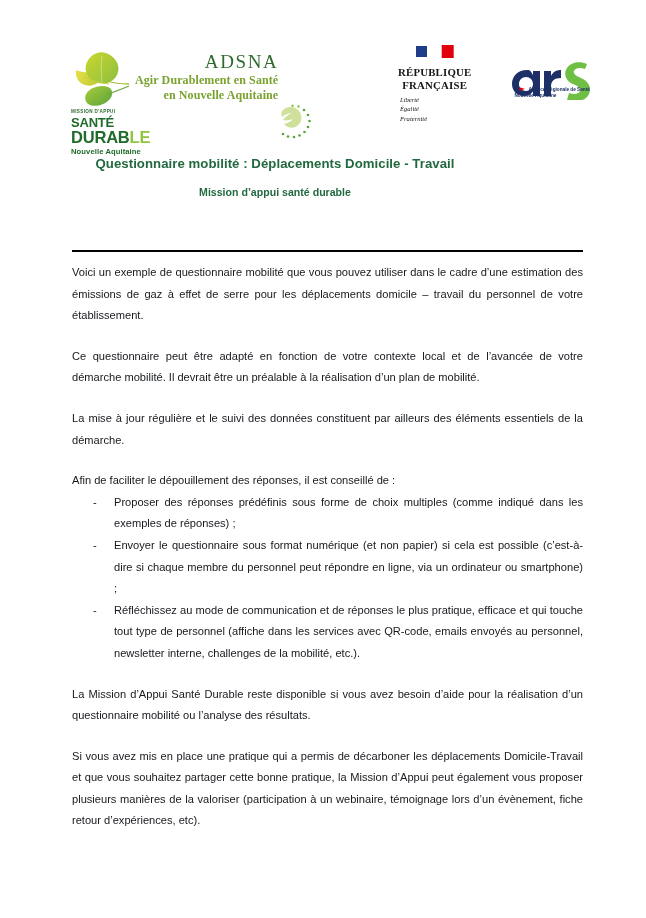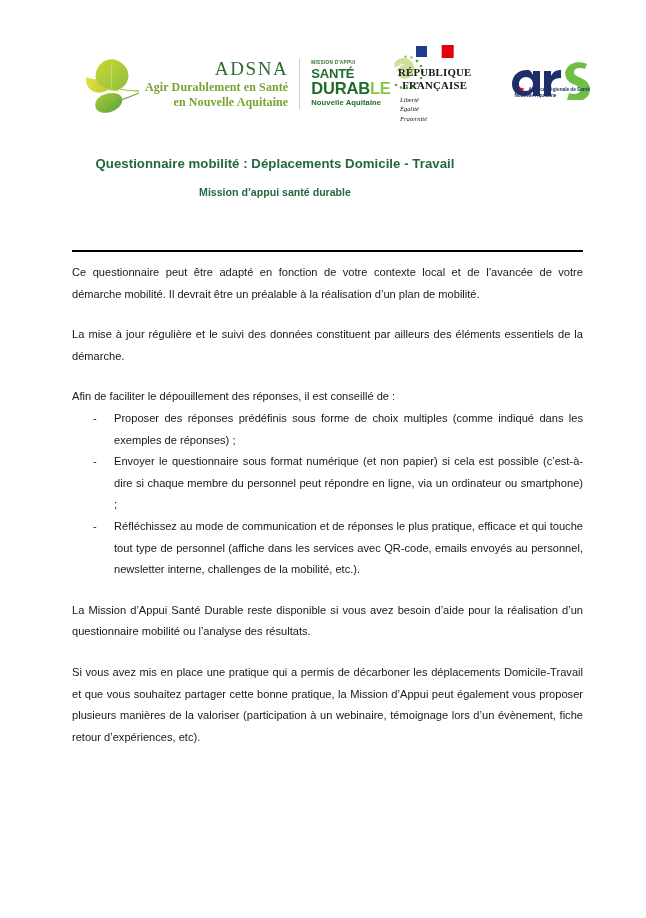--- a/index.html
+++ b/index.html
@@ -29,25 +29,25 @@
     position: absolute;
     top: 44px;
     left: 0;
     width: 646px;
     height: 80px;
     display: flex;
     align-items: center;
   }
   .logo-left {
     position: absolute;
-    left: 81px;
+    left: 71px;
     top: 0;
     display: flex;
-    align-items: center;
     height: 80px;
+    flex-direction: column;
   }
   .logo-right {
     position: absolute;
     left: 398px;
     top: 0;
     display: flex;
     align-items: center;
     height: 80px;
     gap: 36px;
   }
@@ -395,20 +395,21 @@
 
   <div class="titles">
     <h1 class="doc-title">Questionnaire mobilité : Déplacements Domicile - Travail</h1>
     <div class="doc-subtitle">Mission d’appui santé durable</div>
   </div>
 
   <div class="rule"></div>
 
   <div class="body-text">
 
+    <p>Voici un exemple de questionnaire mobilité que vous pouvez utiliser dans le cadre d’une estimation des émissions de gaz à effet de serre pour les déplacements domicile – travail du personnel de votre établissement.</p>
     <p>Ce questionnaire peut être adapté en fonction de votre contexte local et de l’avancée de votre démarche mobilité. Il devrait être un préalable à la réalisation d’un plan de mobilité.</p>
     <p>La mise à jour régulière et le suivi des données constituent par ailleurs des éléments essentiels de la démarche.</p>
 
     <p class="lead-in">Afin de faciliter le dépouillement des réponses, il est conseillé de :</p>
     <ul class="dash-list">
       <li>
         <span class="dash">-</span>
         <span>Proposer des réponses prédéfinis sous forme de choix multiples (comme indiqué dans les exemples de réponses) ;</span>
       </li>
       <li>

